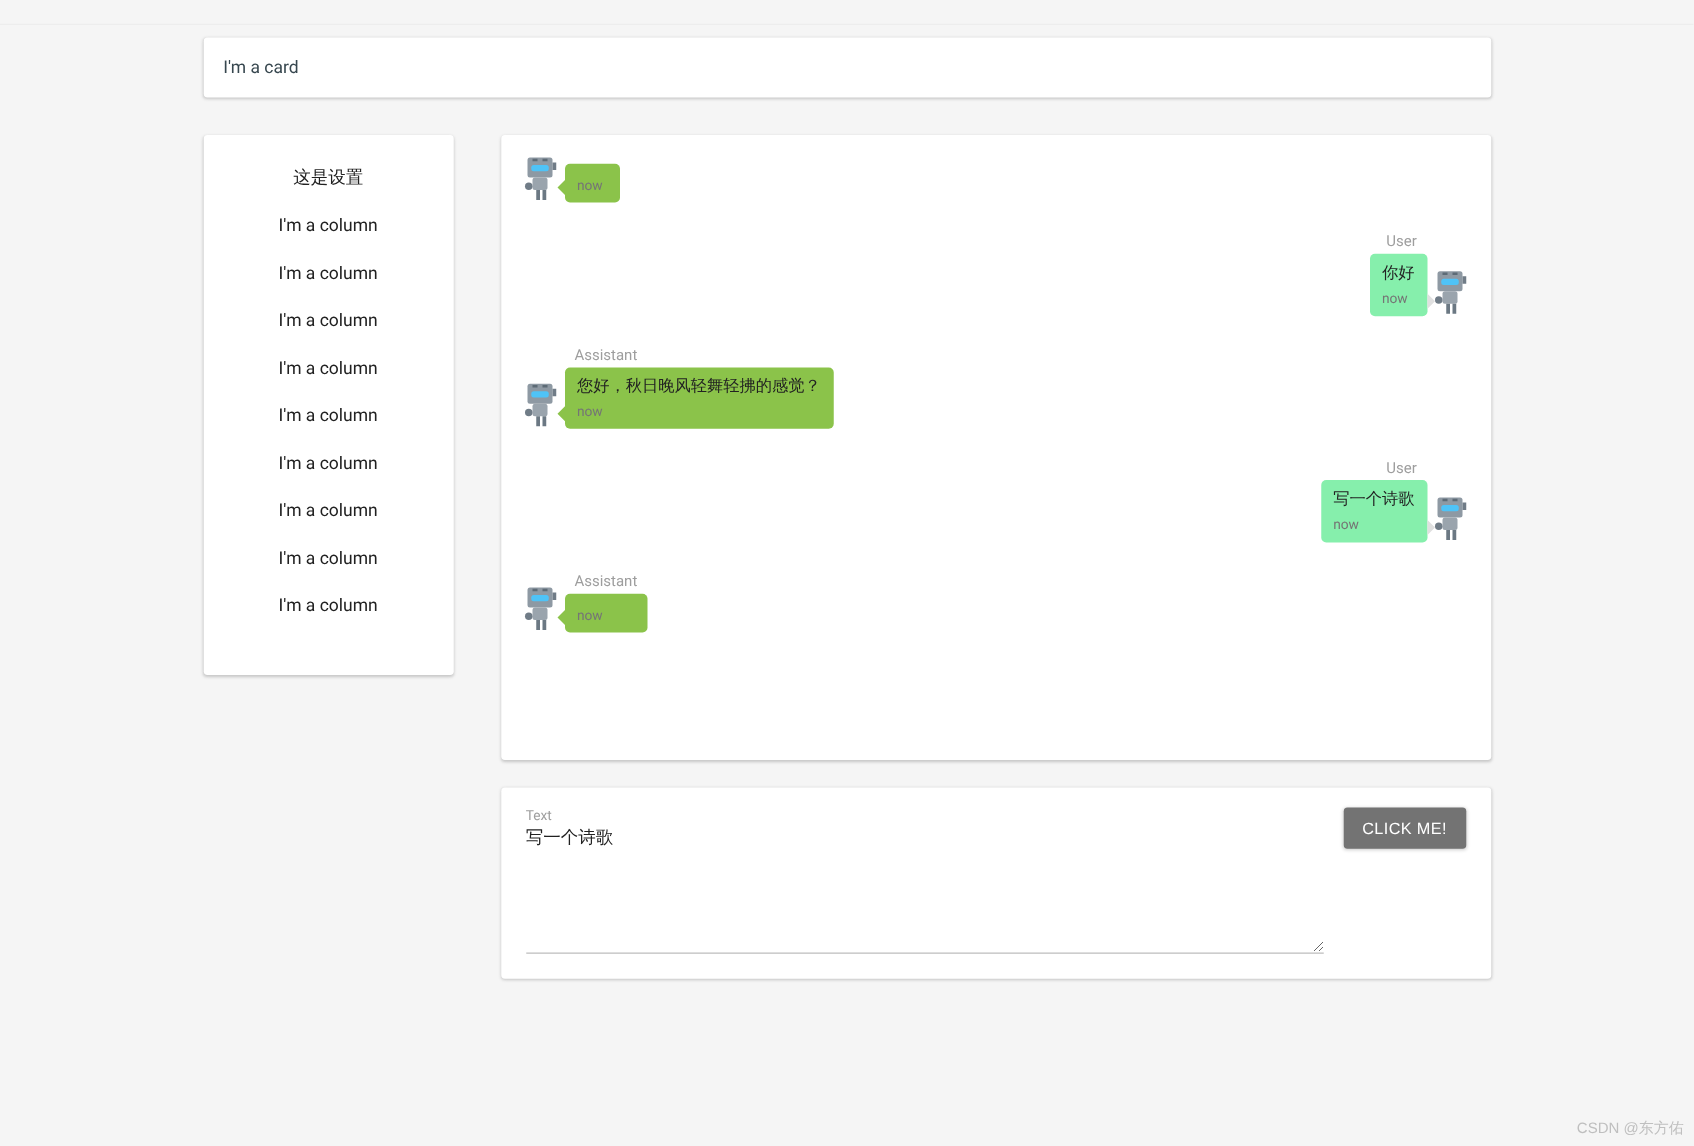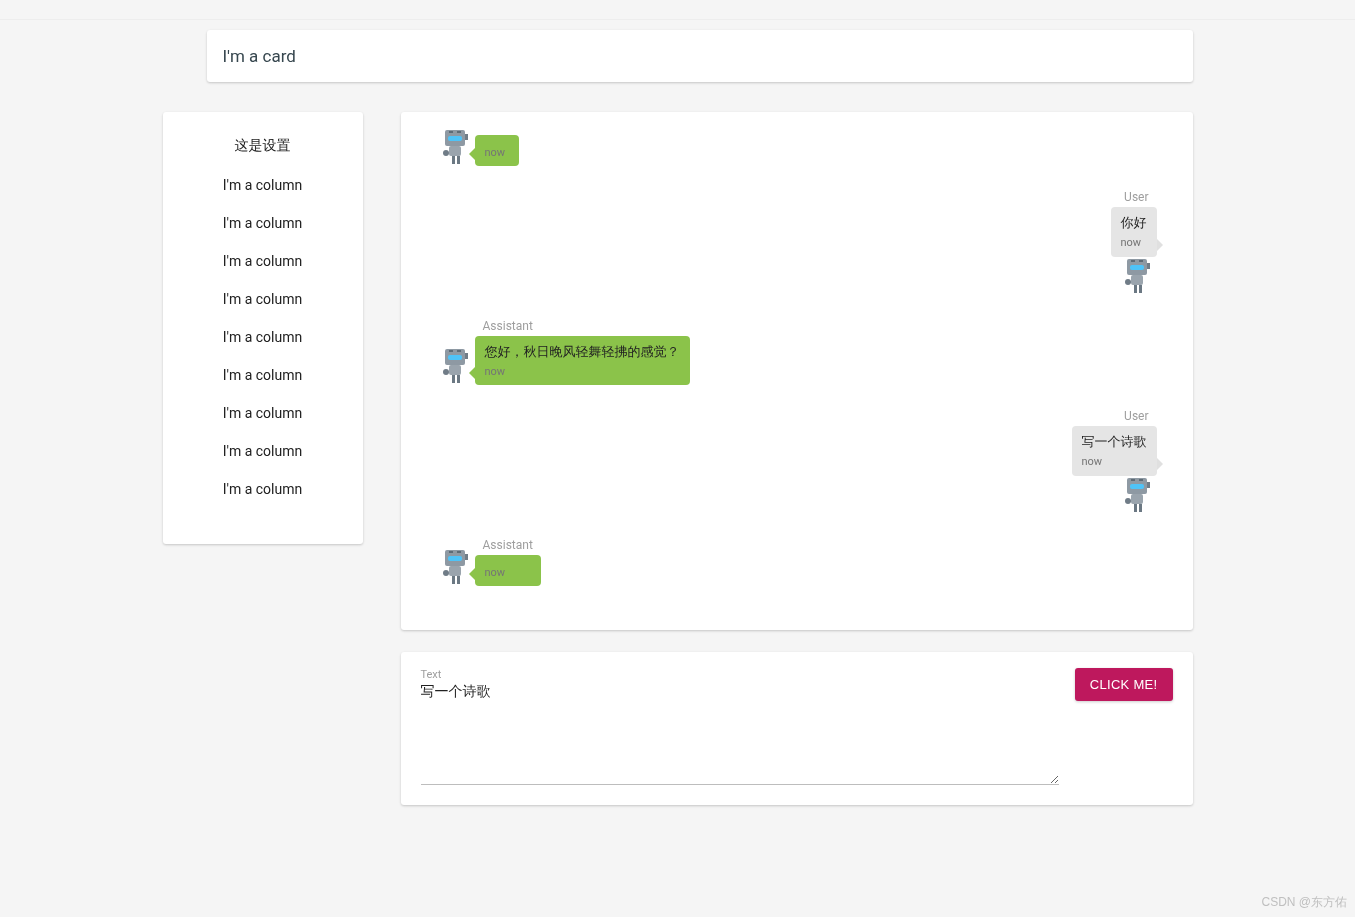--- a/index.html
+++ b/index.html
@@ -1,47 +1,47 @@
 <!DOCTYPE html>
 <html><head>
 <meta charset="utf-8">
 <style>
   * { box-sizing: border-box; }
   html, body { margin:0; padding:0; background:#f5f5f5; font-family: Roboto, "Helvetica Neue", Arial, "PingFang SC", "Microsoft YaHei", sans-serif; color:#212121; }
   .topbar { height:20px; background:#f5f5f5; border-bottom:1px solid #ededed; }
   .page { width:1030px; margin:0 auto; padding:10px 0 30px; }
   .card { background:#fff; border-radius:3px; box-shadow:0 1px 3px rgba(0,0,0,.12),0 1px 2px rgba(0,0,0,.08); padding:16px; margin-bottom:10px; }
-  .header-card { font-size:17px; color:#37474f;margin-left:44px; }
+  .header-card { font-size:14px; color:#37474f; }
   .row { display:flex; gap:38px; margin-top:30px; }
   .sidebar { width:200px; flex:0 0 200px; }
   .sidebar .card { padding:14px 18px 36px;text-align:center; }
   .sidebar .item { font-size:14px; color:#212121; padding:11px 0; }
   .main { flex:1; display:flex; flex-direction:column; gap:12px; }
-  .chat-card { padding:16px 36px 20px; min-height:500px; }
+  .chat-card { padding:16px 13px 20px; min-height:500px; }
   .msg-row { display:flex; align-items:flex-end; margin-bottom:24px; }
-  .msg-row.sent { justify-content:flex-end;flex-direction:column; }
+  .msg-row.sent { justify-content:flex-end; }
   .avatar { width:38px; height:38px; flex:0 0 38px; display:flex; align-items:flex-end; justify-content:center; }
   .avatar svg { display:block; }
   .msg-col { display:flex; flex-direction:column; max-width:520px; }
   .msg-row.sent .msg-col { align-items:flex-end; }
   .msg-name { font-size:12px; color:#9e9e9e; margin:0 8px 3px; }
   .bubble { position:relative; border-radius:4px; padding:7px 10px 6px; font-size:13px; line-height:1.4; min-width:44px; }
   .bubble.green { background:#8bc34a; color:#222; }
-  .bubble.gray  { background:#e5e5e5; color:#222; }
+  .bubble.gray  { background:#86efac; color:#222; }
   .bubble .stamp { font-size:11px; color:#757575; margin-top:3px; }
   .bubble.green::before { content:""; position:absolute; bottom:6px; width:0; height:0; border:6px solid transparent; }
   .msg-row:not(.sent) .bubble.green::before { left:-12px; border-right-color:#8bc34a; }
   .msg-row.sent .bubble.gray::after { content:""; position:absolute; bottom:6px; right:-12px; width:0; height:0; border:6px solid transparent; border-left-color:#e0e0e0; }
   .bubble .text { white-space: pre-line; }
   .input-card { padding:16px 20px 20px; }
   .input-row { display:flex; gap:16px; align-items:flex-start; }
   .textarea-wrap { flex:1; display:flex; flex-direction:column; }
   .textarea-label { font-size:11px; color:#9e9e9e; margin-bottom:2px; }
   textarea { width:100%; border:none; border-bottom:1px solid #bdbdbd; resize:both; font-family:inherit; font-size:14px; color:#212121; min-height:102px; padding:0 0 4px; outline:none; background:transparent; }
-  .btn { background:#be185d; color:#fff; border:none; border-radius:3px; padding:9px 15px; font-size:13px; font-weight:500; letter-spacing:.3px; cursor:pointer; box-shadow:0 1px 3px rgba(0,0,0,.2); }
+  .btn { background:#737373; color:#fff; border:none; border-radius:3px; padding:9px 15px; font-size:13px; font-weight:500; letter-spacing:.3px; cursor:pointer; box-shadow:0 1px 3px rgba(0,0,0,.2); }
   .watermark { position:fixed; right:8px; bottom:6px; font-size:12px; color:#bfbfbf; font-family: Arial, sans-serif; }
 </style>
 </head>
 <body>
 
 <div class="topbar"></div>
 
 <div class="page">
 
   <div class="card header-card">

